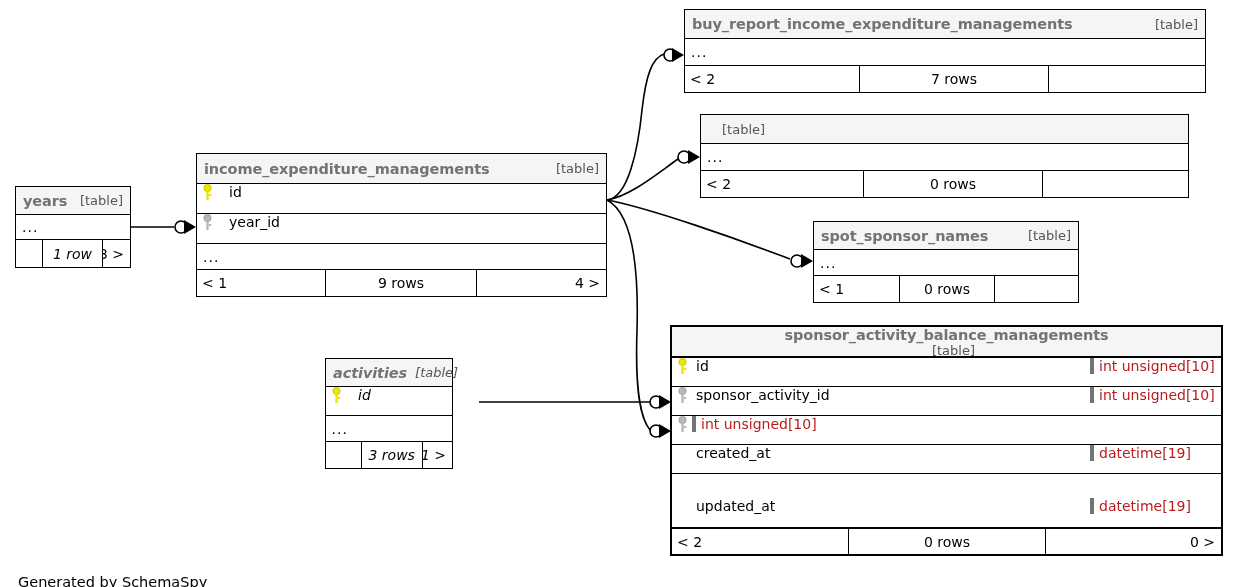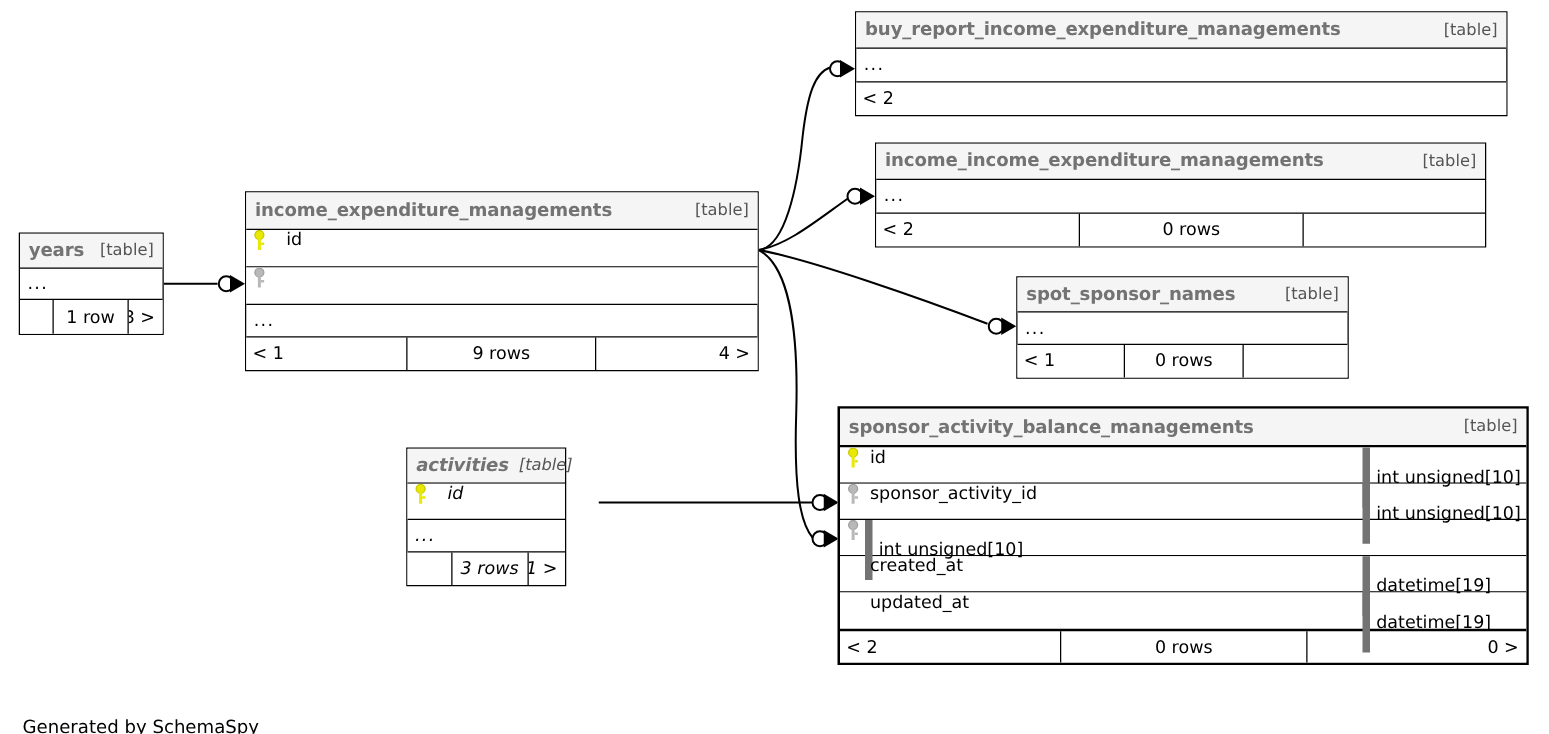--- a/index.html
+++ b/index.html
@@ -77,24 +77,24 @@
     padding-left: 8px;
     font-size: 14px;
     color: #000000;
     white-space: nowrap;
     overflow: hidden;
   }
   .col-type {
     flex: 0 0 auto;
     display: flex;
     align-items: center;
-    padding: 16px 5px;
+    padding: 0 5px;
     font-size: 14px;
-    color: #000000;
-    border-left: 6px solid #737373;
+    color: #b91c1c;
+    border-left: 4px solid #737373;
     box-sizing: border-box;
     white-space: nowrap;
   }
   .ellipsis-row {
     display: flex;
     align-items: center;
     padding-left: 6px;
     font-size: 14px;
     color: #000000;
     height: 25px;
@@ -182,21 +182,21 @@
   </svg>
 
   <div class="table-node" style="left:15px; top:186px; width:116px;">
     <div class="tbl-header" style="height:28px;">
       <span class="tbl-title">years</span>
       <span class="tbl-kind" style="padding-left:6px;">[table]</span>
     </div>
     <div class="ellipsis-row">...</div>
     <div class="tbl-footer" style="border-top:none;">
       <div class="foot-cell foot-left" style="width:30px;"></div>
-      <div class="foot-cell foot-center" style="width:71px;">1 row</div>
+      <div class="foot-cell foot-center" style="width:71px;font-style:italic;">1 row</div>
       <div class="foot-cell foot-right" style="flex:1 1 auto;">3 &gt;</div>
     </div>
   </div>
 
   <div class="table-node" style="left:196px; top:153px; width:411px;">
     <div class="tbl-header">
       <span class="tbl-title">income_expenditure_managements</span>
       <span class="tbl-kind">[table]</span>
     </div>
     <div class="tbl-row" style="height:30px;">
@@ -212,44 +212,45 @@
     </div>
     <div class="tbl-row" style="height:30px;">
       <span class="key-icon">
         <svg width="11" height="17" viewBox="0 0 11 17">
             <circle cx="5.5" cy="4" r="3.6" fill="#b8b8b8" stroke="#9e9e9e" stroke-width="1"></circle>
             <rect x="4.3" y="6.5" width="2.4" height="9.5" fill="#b8b8b8"></rect>
             <rect x="6.7" y="10" width="2.6" height="2" fill="#b8b8b8"></rect>
           </svg>
       </span>
       <span class="name-gap"></span>
+      <span class="col-name" style="padding-left:0;">year_id</span>
     </div>
     <div class="ellipsis-row" style="border-bottom:none;">...</div>
     <div class="tbl-footer">
       <div class="foot-cell foot-left" style="width:128px;">&lt; 1</div>
       <div class="foot-cell foot-center" style="width:152px;">9 rows</div>
       <div class="foot-cell foot-right" style="flex:1 1 auto;">4 &gt;</div>
     </div>
   </div>
 
   <div class="table-node" style="left:684px; top:9px; width:522px;">
     <div class="tbl-header" style="height:29px;">
       <span class="tbl-title">buy_report_income_expenditure_managements</span>
       <span class="tbl-kind">[table]</span>
     </div>
     <div class="ellipsis-row" style="height:26px; border-bottom:none;">...</div>
     <div class="tbl-footer">
       <div class="foot-cell foot-left" style="width:174px;">&lt; 2</div>
+      <div class="foot-cell foot-center" style="width:190px;">7 rows</div>
       <div class="foot-cell foot-right" style="flex:1 1 auto;"></div>
     </div>
   </div>
 
   <div class="table-node" style="left:700px; top:114px; width:489px;">
     <div class="tbl-header" style="height:29px;">
-      <span class="tbl-title">income_income_expenditure_managements</span>
       <span class="tbl-kind">[table]</span>
     </div>
     <div class="ellipsis-row" style="height:26px; border-bottom:none;">...</div>
     <div class="tbl-footer">
       <div class="foot-cell foot-left" style="width:162px;">&lt; 2</div>
       <div class="foot-cell foot-center" style="width:180px;">0 rows</div>
       <div class="foot-cell foot-right" style="flex:1 1 auto;"></div>
     </div>
   </div>
 
@@ -284,21 +285,21 @@
     </div>
     <div class="ellipsis-row" style="height:25px; border-bottom:none;">...</div>
     <div class="tbl-footer">
       <div class="foot-cell foot-left" style="width:37px;"></div>
       <div class="foot-cell foot-center" style="width:67px;">3 rows</div>
       <div class="foot-cell foot-right" style="flex:1 1 auto;">1 &gt;</div>
     </div>
   </div>
 
   <div class="table-node emphasis" style="left:670px; top:325px; width:553px;">
-    <div class="tbl-header" style="height:31px; border-bottom-width:2px;">
+    <div class="tbl-header" style="height:31px; border-bottom-width:2px;flex-direction:column;">
       <span class="tbl-title">sponsor_activity_balance_managements</span>
       <span class="tbl-kind">[table]</span>
     </div>
 
     <div class="tbl-row">
       <span class="key-icon">
         <svg width="11" height="17" viewBox="0 0 11 17">
             <circle cx="5.5" cy="4" r="3.6" fill="#e8e800" stroke="#c8c800" stroke-width="1"></circle>
             <rect x="4.3" y="6.5" width="2.4" height="9.5" fill="#e8e800"></rect>
             <rect x="6.7" y="10" width="2.6" height="2" fill="#e8e800"></rect>
@@ -330,21 +331,21 @@
       </span>
       <span class="col-type" style="width:131px;">int unsigned[10]</span>
     </div>
 
     <div class="tbl-row">
       <span class="key-icon"></span>
       <span class="col-name" style="padding-left:4px;">created_at</span>
       <span class="col-type" style="width:131px;">datetime[19]</span>
     </div>
 
-    <div class="tbl-row" style="border-bottom:none;">
+    <div class="tbl-row" style="border-bottom:none;margin-top:24px;">
       <span class="key-icon"></span>
       <span class="col-name" style="padding-left:4px;">updated_at</span>
       <span class="col-type" style="width:131px;">datetime[19]</span>
     </div>
 
     <div class="tbl-footer" style="border-top-width:2px;">
       <div class="foot-cell foot-left" style="width:176px;">&lt; 2</div>
       <div class="foot-cell foot-center" style="width:198px;">0 rows</div>
       <div class="foot-cell foot-right" style="flex:1 1 auto;">0 &gt;</div>
     </div>

